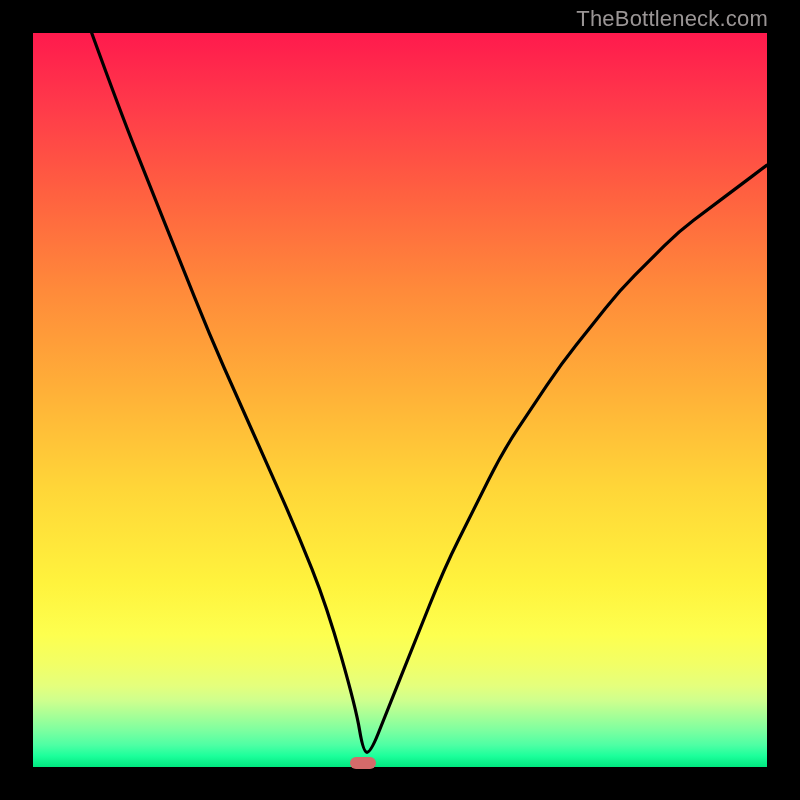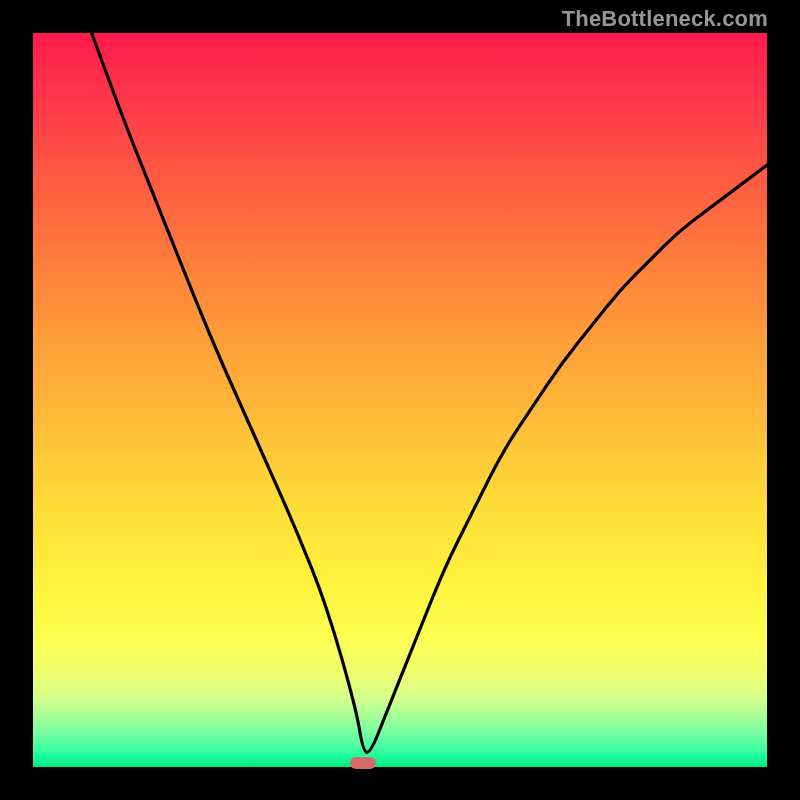--- a/index.html
+++ b/index.html
@@ -43,21 +43,21 @@
       #1cff9b 98.5%,
       #00e77f 100%
     );
   }
   .watermark {
     position: absolute;
     top: 6px;
     right: 32px;
     color: #9a9595;
     font-size: 22px;
-    font-weight: 700;
+    font-weight: 400;
     letter-spacing: 0.2px;
     user-select: none;
   }
   svg.curve {
     position: absolute;
     inset: 0;
     width: 734px;
     height: 734px;
     overflow: visible;
   }

